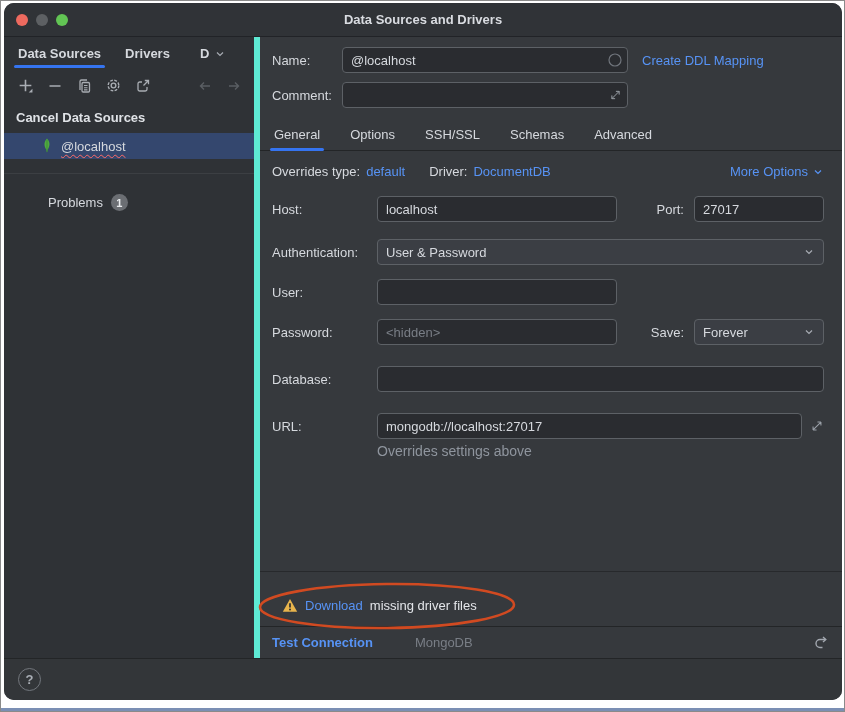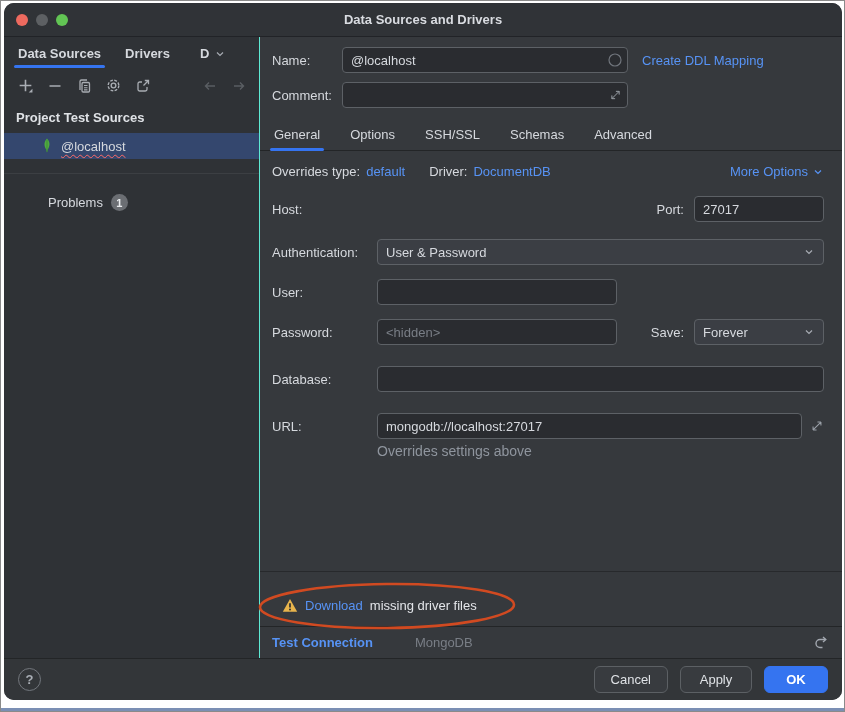--- a/index.html
+++ b/index.html
@@ -16,21 +16,21 @@
   .titlebar { position:relative; height:34px; flex:none; background:#303337;
               border-bottom:1px solid #212327; display:flex; align-items:center; }
   .lights { display:flex; gap:8px; margin-left:12px; z-index:2; }
   .light { width:12px; height:12px; border-radius:50%; }
   .light.red { background:#ee6a5f; } .light.gray { background:#5d6063; } .light.green { background:#62c554; }
   .title { position:absolute; left:0; right:0; text-align:center; font-weight:bold; color:#d9dce1; }
 
   .body { flex:1; display:flex; min-height:0; }
 
   
-  .sidebar { width:256px; flex:none; background:#2f3236; border-right:1px solid #5eead4;
+  .sidebar { width:256px; flex:none; background:#2f3236; border-right:6px solid #5eead4;
              display:flex; flex-direction:column; }
   .side-tabs { display:flex; align-items:flex-end; gap:20px; padding:9px 12px 0 12px; }
   .side-tab { font-weight:bold; padding:0 2px 7px 2px; position:relative; cursor:default; }
   .side-tab.active::after { content:""; position:absolute; left:-2px; right:-2px; bottom:0;
                             height:3px; border-radius:2px; background:#3574f0; }
   .side-tab.mini { margin-left:6px; display:flex; align-items:center; gap:5px; }
   .side-toolbar { display:flex; align-items:center; gap:13px; padding:9px 12px 6px 13px; color:#a9adb3; }
   .side-toolbar .spacer { flex:1; }
   .tool { display:flex; align-items:center; }
   .tool.disabled { color:#5a5e63; }
@@ -175,21 +175,21 @@
                 <path d="M13 8 H3.5 M7 4.5 L3.5 8 L7 11.5" fill="none" stroke="currentColor" stroke-width="1.4"></path>
               </svg>
           </span>
           <span class="tool disabled">
             <svg width="16" height="16" viewBox="0 0 16 16">
                 <path d="M3 8 H12.5 M9 4.5 L12.5 8 L9 11.5" fill="none" stroke="currentColor" stroke-width="1.4"></path>
               </svg>
           </span>
         </div>
 
-        <div class="side-header">Project Test Sources</div>
+        <div class="side-header">Cancel Data Sources</div>
 
         <div class="tree-item selected">
           <span>
             <svg width="12" height="16" viewBox="0 0 12 16">
                 <path d="M6 0.5 C2.9 3.6 2.7 8 5.3 11.6 L6 14.8 L6.7 11.6 C9.3 8 9.1 3.6 6 0.5 Z" fill="#4faa41"></path>
                 <path d="M6 1.5 V14" stroke="#3c8a33" stroke-width="0.8"></path>
               </svg>
           </span>
           <span class="squiggle">@localhost</span>
         </div>
@@ -251,20 +251,23 @@
             <span>
               <svg width="12" height="12" viewBox="0 0 16 16">
                   <path d="M4 6 l4 4 4-4" fill="none" stroke="#5793f5" stroke-width="1.6"></path>
                 </svg>
             </span>
           </span>
         </div>
 
         <div class="frow pad" style="margin-top:17px;">
           <span class="flabel">Host:</span>
+          <span class="tbox w240">
+            <input style="padding-right: 8px;" value="localhost">
+          </span>
           <span class="plabel">Port:</span>
           <span class="tbox w130">
             <input style="padding-right: 8px;" value="27017">
           </span>
         </div>
 
         <div class="frow pad" style="margin-top:17px;">
           <span class="flabel">Authentication:</span>
           <span class="selectbox grow">
             <span>User &amp; Password</span>
@@ -350,22 +353,17 @@
               </svg>
           </span>
         </div>
       </div>
     </div>
 
     <div class="footer">
       <div class="help-btn">
         <span>?</span>
       </div>
-      <div class="btns">
-        <button class="btn">Cancel</button>
-        <button class="btn">Apply</button>
-        <button class="btn primary">OK</button>
-      </div>
     </div>
   </div>
 
   <div class="bottom-line"></div>
 </div>
 
 </body></html>

